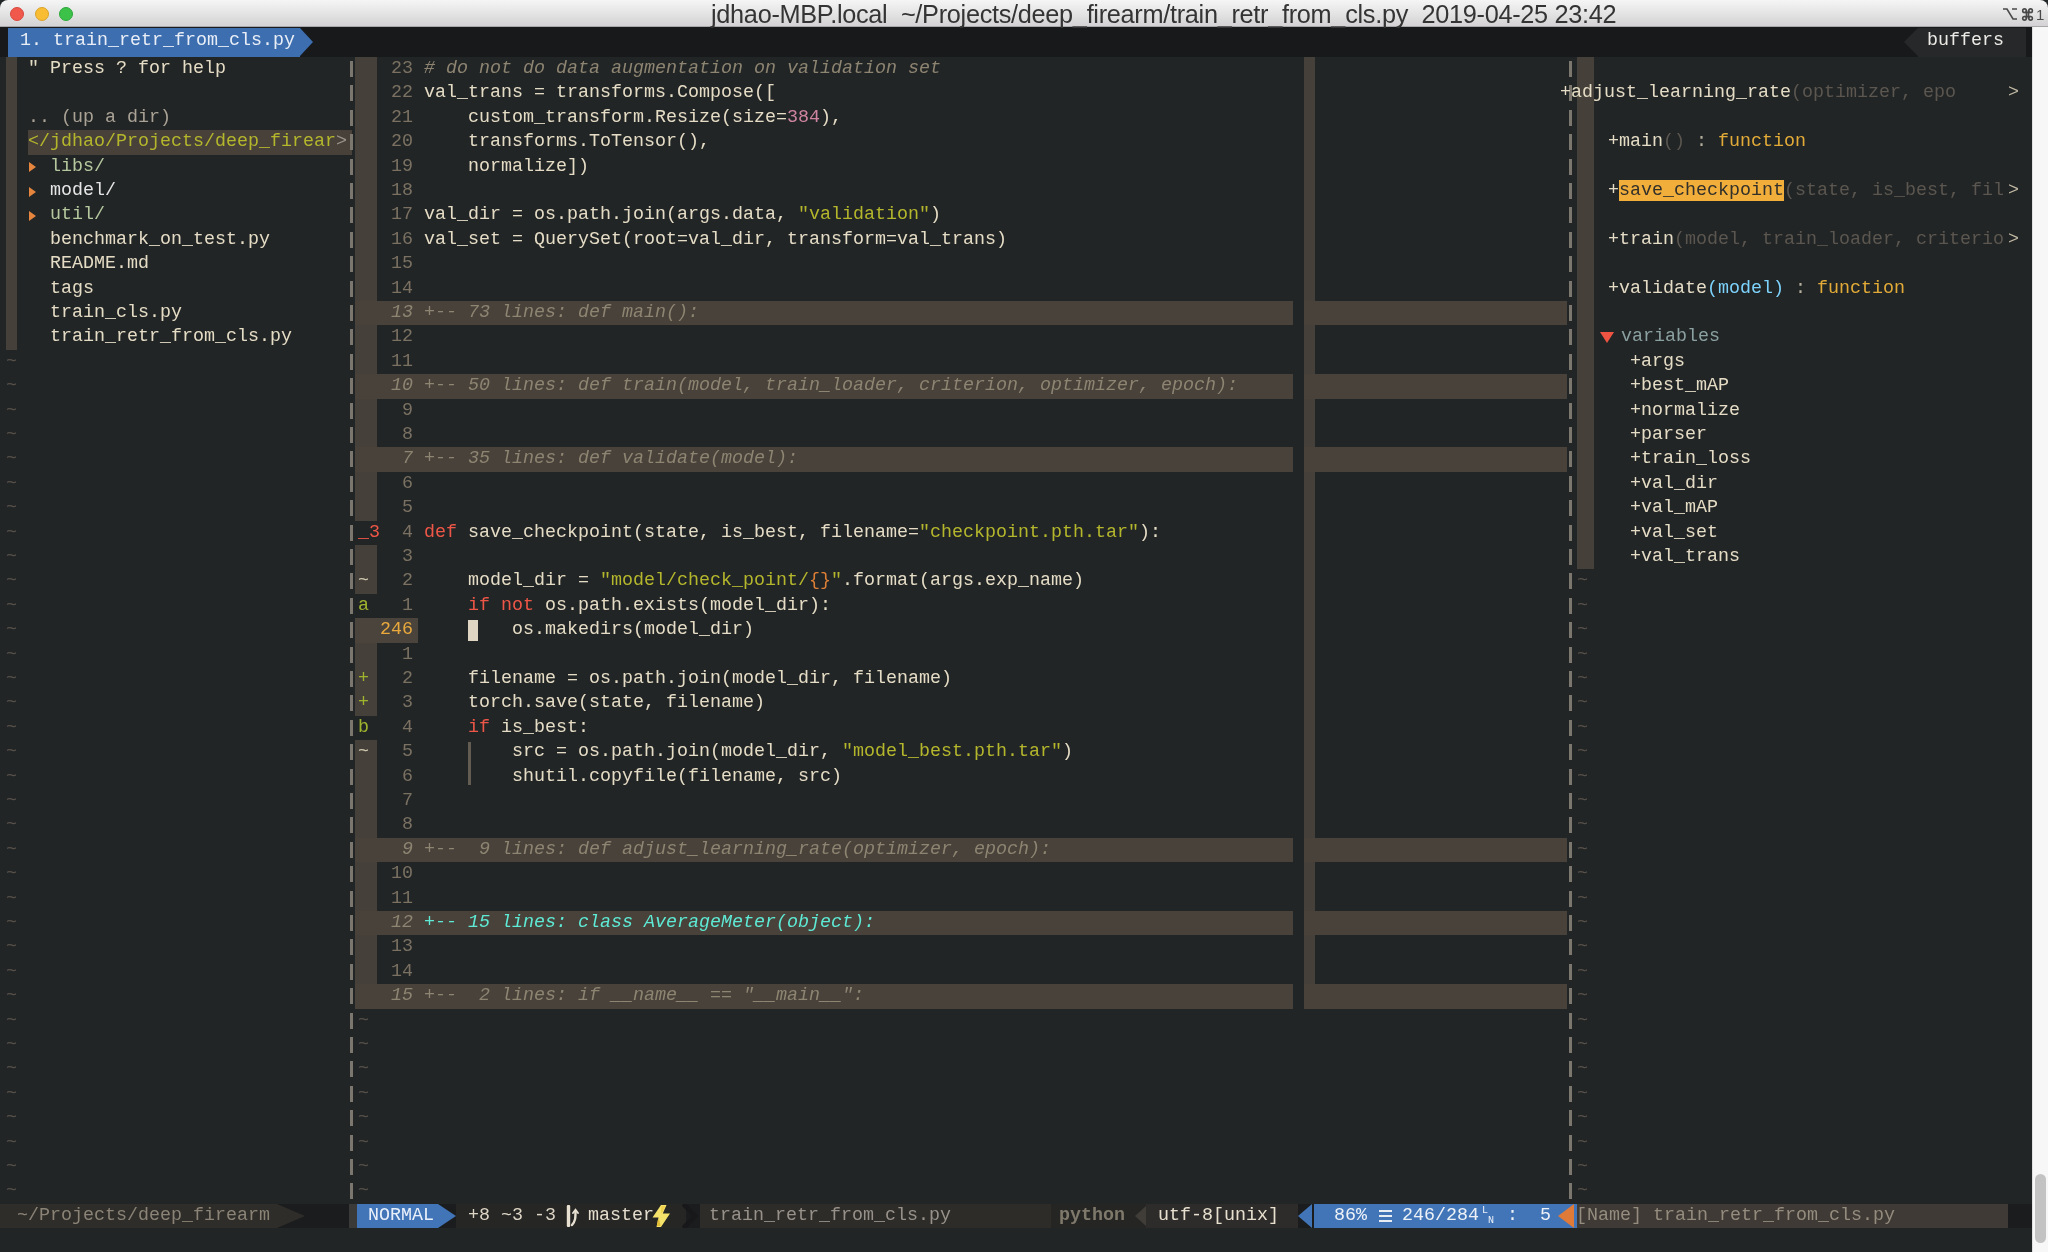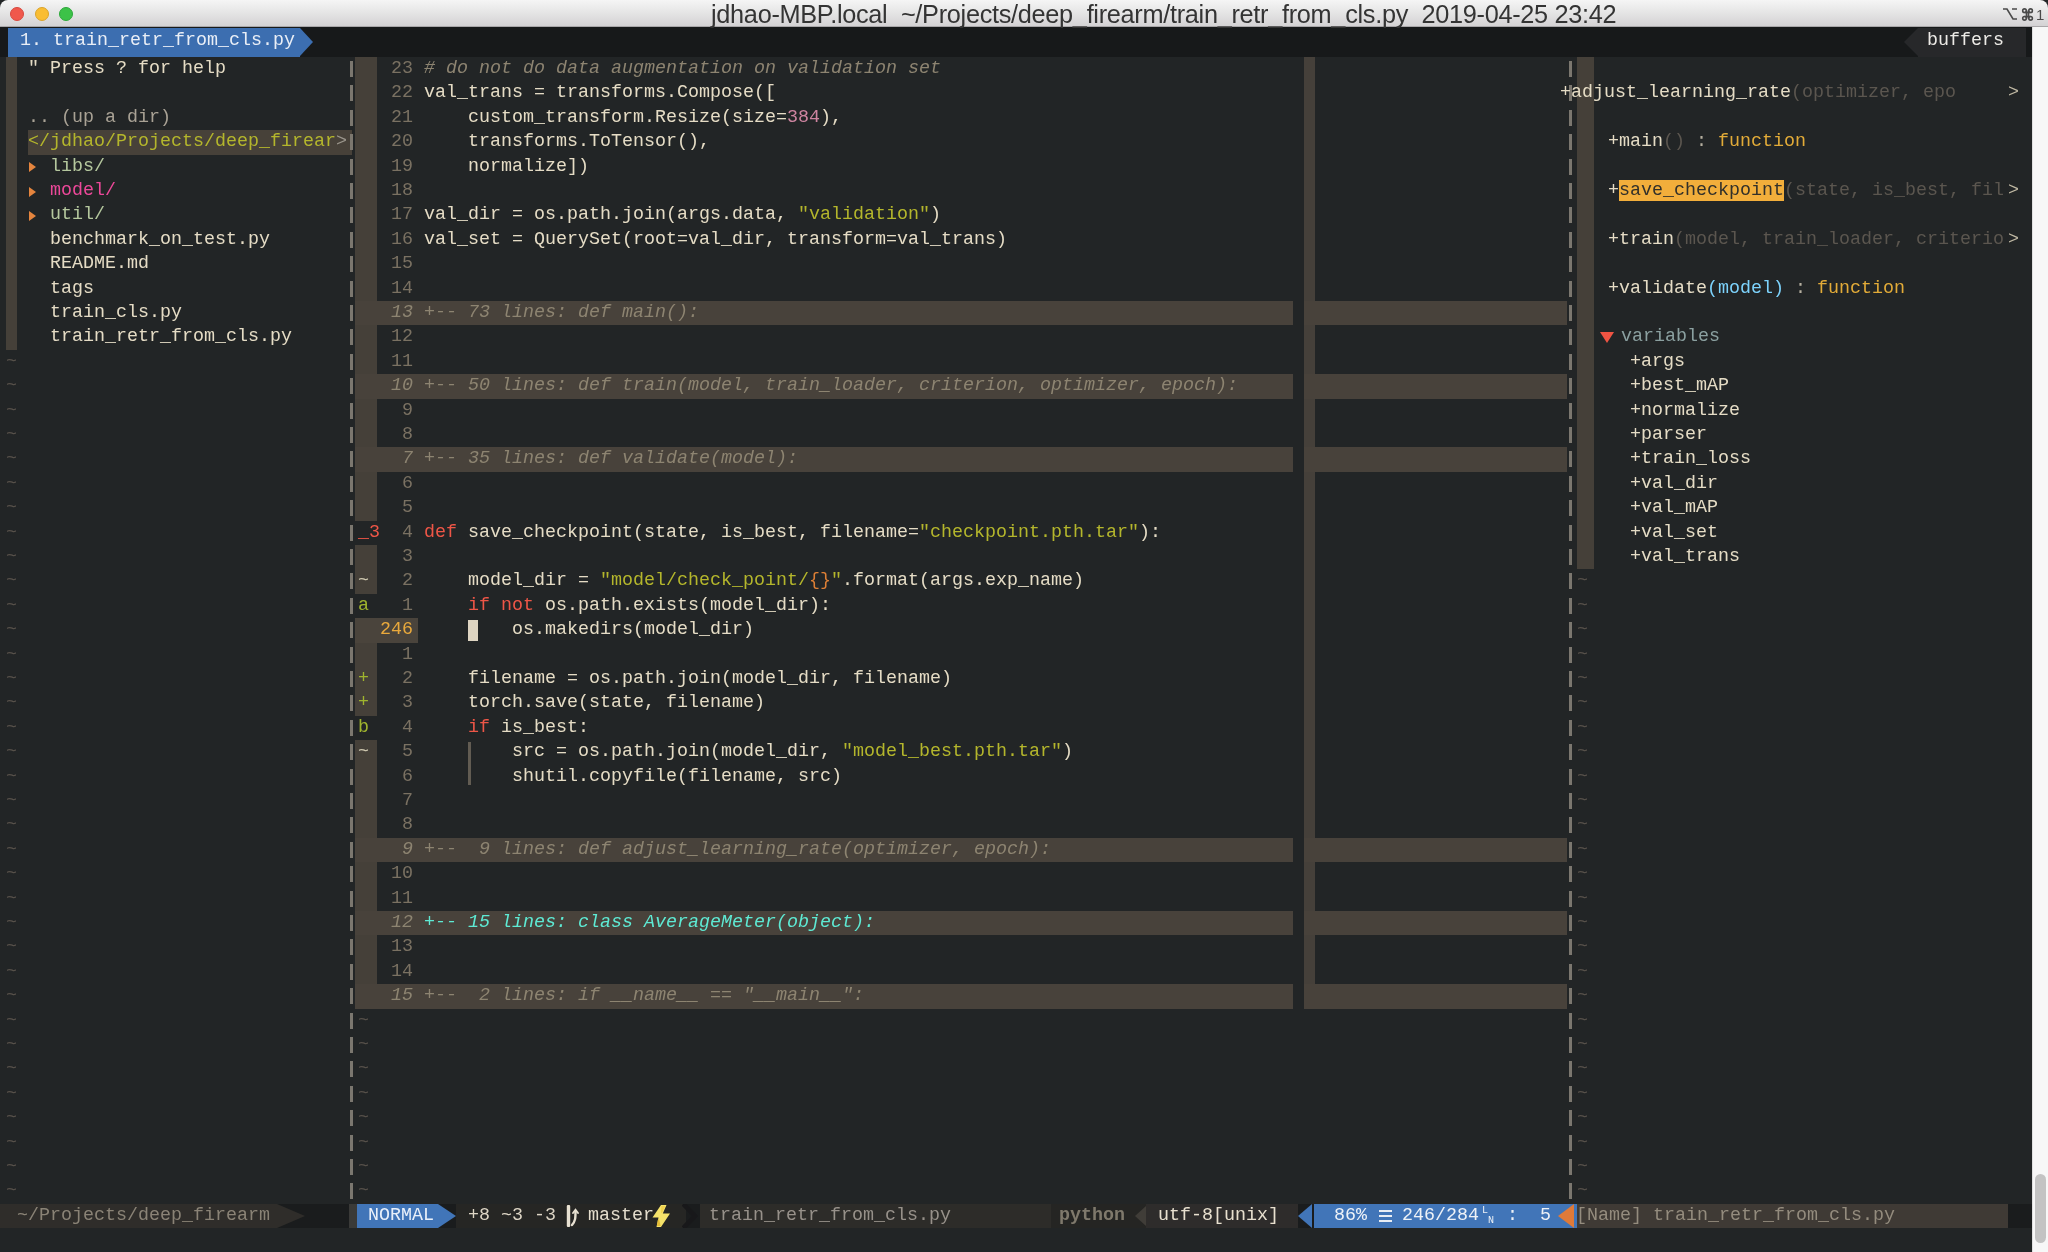--- a/index.html
+++ b/index.html
@@ -62,21 +62,21 @@
 <div class="abs" style="left:1304.0px;top:984.2px;width:11.0px;height:24.4px;background:#48423b;"></div>
 <div class="abs" style="left:1315.0px;top:984.2px;width:252.0px;height:24.4px;background:#48423b;"></div>
 <div class="abs" style="left:350px;top:61.0px;width:3px;height:1141px;background:repeating-linear-gradient(#7b776f 0px,#7b776f 16px,transparent 16px,transparent 24.4px);"></div>
 <div class="abs" style="left:1569px;top:61.0px;width:3px;height:1141px;background:repeating-linear-gradient(#7b776f 0px,#7b776f 16px,transparent 16px,transparent 24.4px);"></div>
 <div class="r" style="left:28.0px;top:57.0px;color:#e5dcc5;">" Press ? for help</div>
 <div class="r" style="left:28.0px;top:105.8px;color:#a9a295;">.. (up a dir)</div>
 <div class="r" style="left:28px;top:130.2px;"><span style="color:#b4b62c;">&lt;/jdhao/Projects/deep_firear</span><span style="color:#9b968c;">&gt;</span></div>
 <div class="abs" style="left:29px;top:162.1px;width:0;height:0;border-top:5px solid transparent;border-bottom:5px solid transparent;border-left:7px solid #e5853e;"></div>
 <div class="r" style="left:50.0px;top:154.6px;color:#b5c89e;">libs/</div>
 <div class="abs" style="left:29px;top:186.5px;width:0;height:0;border-top:5px solid transparent;border-bottom:5px solid transparent;border-left:7px solid #e5853e;"></div>
-<div class="r" style="left:50.0px;top:179.0px;color:#ec4899;">model/</div>
+<div class="r" style="left:50.0px;top:179.0px;color:#e5e5e5;">model/</div>
 <div class="abs" style="left:29px;top:210.9px;width:0;height:0;border-top:5px solid transparent;border-bottom:5px solid transparent;border-left:7px solid #e5853e;"></div>
 <div class="r" style="left:50.0px;top:203.4px;color:#b5c89e;">util/</div>
 <div class="r" style="left:50.0px;top:227.8px;color:#e5dcc5;">benchmark_on_test.py</div>
 <div class="r" style="left:50.0px;top:252.2px;color:#e5dcc5;">README.md</div>
 <div class="r" style="left:50.0px;top:276.6px;color:#e5dcc5;">tags</div>
 <div class="r" style="left:50.0px;top:301.0px;color:#e5dcc5;">train_cls.py</div>
 <div class="r" style="left:50.0px;top:325.4px;color:#e5dcc5;">train_retr_from_cls.py</div>
 <div class="r" style="left:6.0px;top:349.8px;color:#565049;">~</div>
 <div class="r" style="left:6.0px;top:374.2px;color:#565049;">~</div>
 <div class="r" style="left:6.0px;top:398.6px;color:#565049;">~</div>

